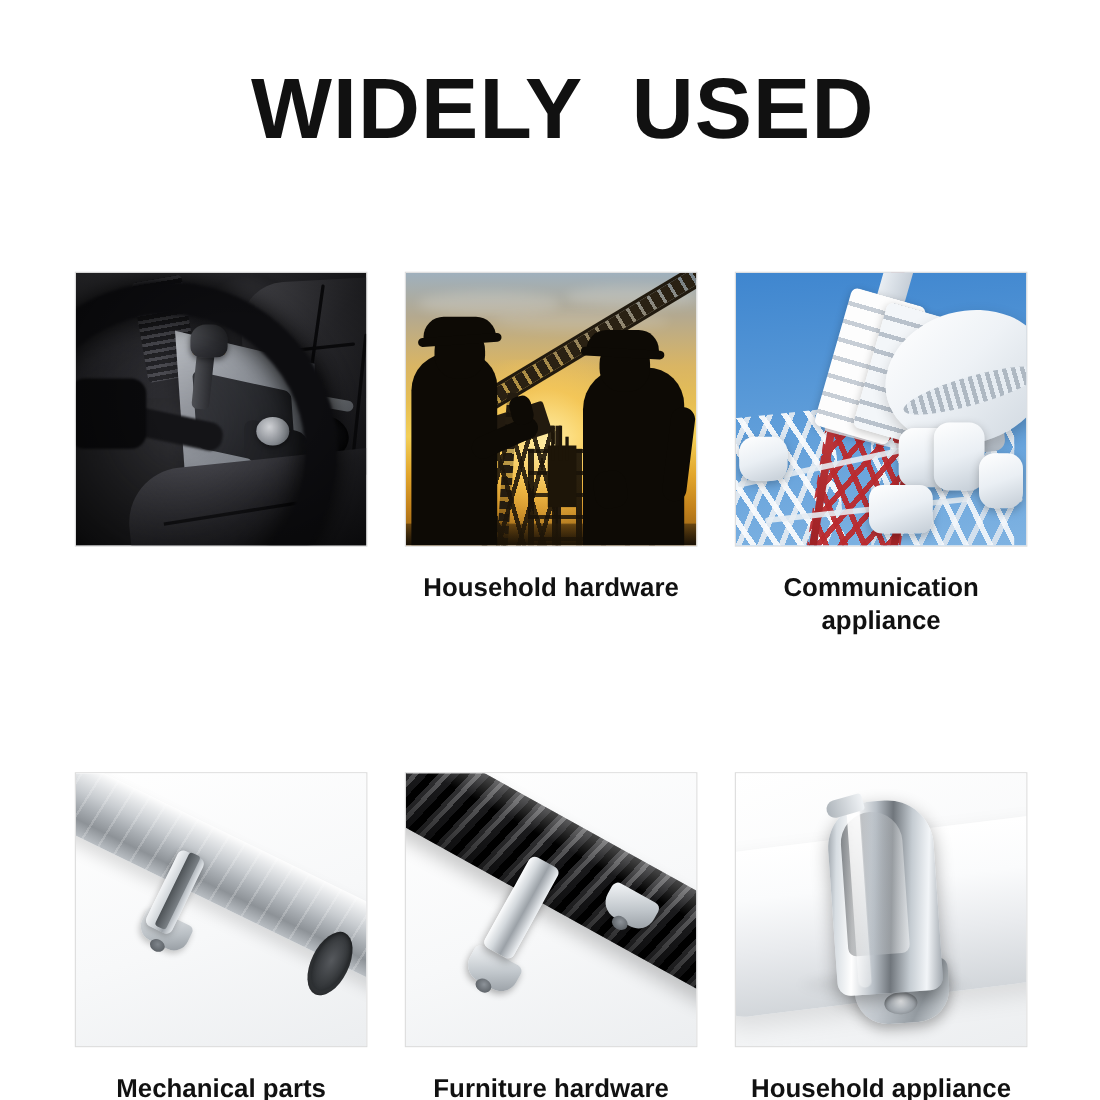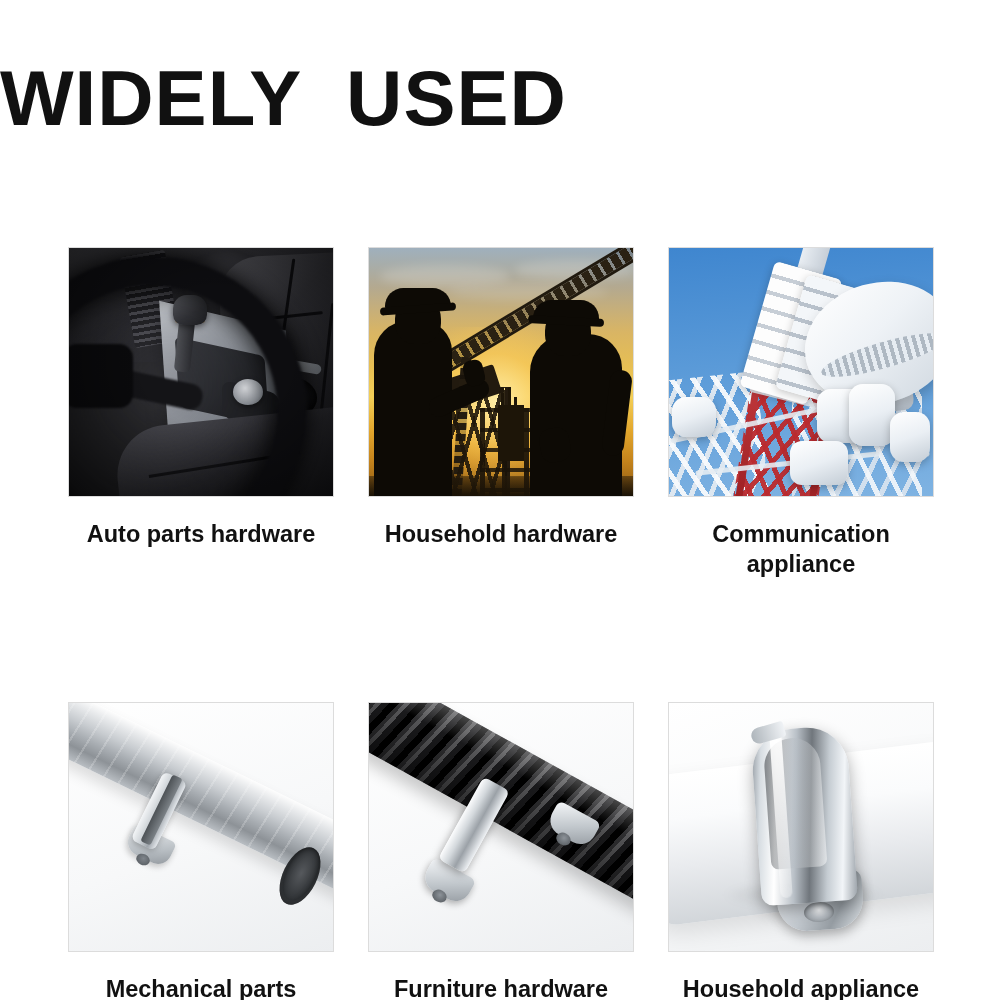--- a/index.html
+++ b/index.html
@@ -23,21 +23,21 @@
     position: relative;
     box-sizing: border-box;
   }
 
   
   .title {
     position: absolute;
     top: 58px;
     left: 0;
     width: 795px;
-    text-align: left;
+    text-align: right;
     font-size: 78px;
     font-weight: bold;
     letter-spacing: 1px;
     line-height: 1.05;
     color: #111111;
     white-space: pre;
   }
 
   
   .grid {
@@ -551,21 +551,20 @@
           <div class="knob-ring"></div>
           <div class="shifter-knob"></div>
           <div class="seat-lower"></div>
           <div class="seat-lower-seam"></div>
           <div class="wheel"></div>
           <div class="wheel-spoke"></div>
           <div class="wheel-hub"></div>
           <div class="vignette"></div>
         </div>
       </div>
-      <div class="caption">Auto parts hardware</div>
     </div>
 
     <div class="card">
       <div class="thumb">
         <div class="scene build">
           <div class="cloud c1"></div>
           <div class="cloud c2"></div>
           <div class="cloud c3"></div>
           <div class="sunglow"></div>
           <div class="crane-jib"></div>

